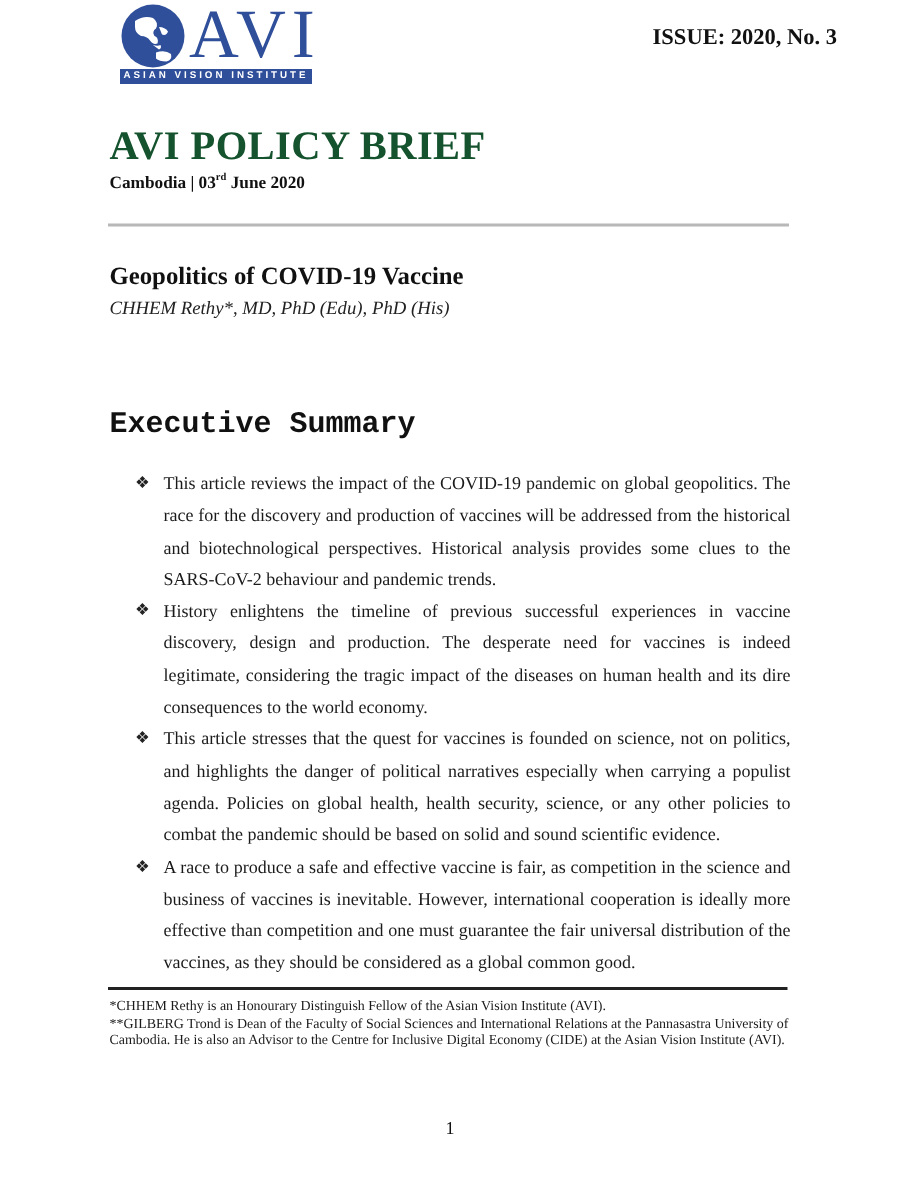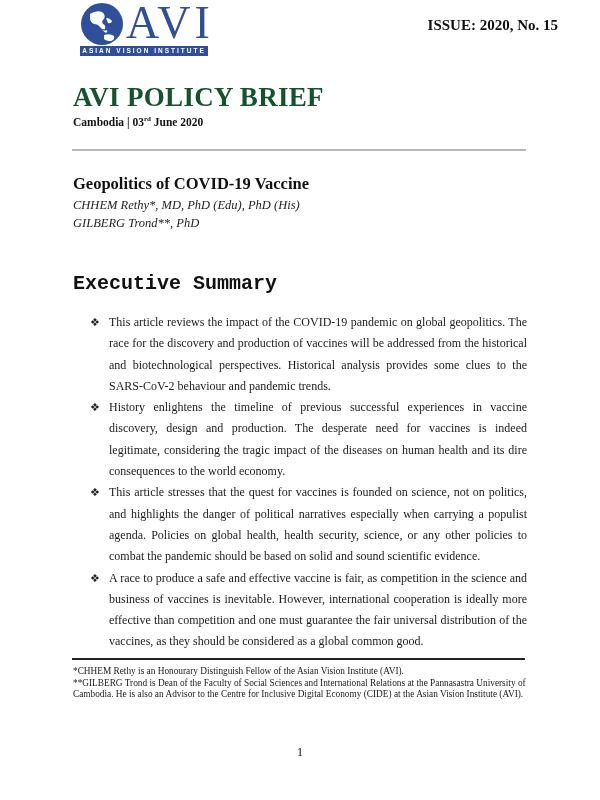--- a/index.html
+++ b/index.html
@@ -48,30 +48,29 @@
     <circle cx="22" cy="22" r="21" fill="#2f4f9a"></circle>
     <path d="M10 12 q6 -4 12 -2 q4 3 2 7 q-3 2 -1 5 q3 1 2 5 q-3 1 -5 -2 q-2 -3 -6 -3 q-4 -2 -4 -6 z" fill="#ffffff"></path>
     <path d="M26 16 q4 0 6 3 q-1 3 -4 2 z" fill="#ffffff"></path>
     <path d="M22 28 q3 1 5 0 q1 2 -1 3 z" fill="#ffffff"></path>
     <path d="M24 33 q6 -2 10 1 q1 4 -3 5 q-5 0 -7 -2 z" fill="#ffffff"></path>
   </svg>
   <div class="logo-text">AVI</div>
   <div class="logo-bar">ASIAN VISION INSTITUTE</div>
 </div>
 
-<div class="issue">ISSUE: 2020, No. 15</div>
+<div class="issue">ISSUE: 2020, No. 3</div>
 
 <div class="brief-title">AVI POLICY BRIEF</div>
 <div class="dateline"><span>Cambodia | 03</span><sup>rd</sup><span> June 2020</span></div>
 <div class="rule-top"></div>
 
 <div class="doc-title">Geopolitics of COVID-19 Vaccine</div>
 <div class="authors">
   <div>CHHEM Rethy*, MD, PhD (Edu), PhD (His)</div>
-  <div>GILBERG Trond**, PhD</div>
 </div>
 
 <div class="exec">Executive Summary</div>
 
 <ul class="bullets">
   <li class="bullet">
     <span class="bullet-icon">❖</span>
     <span>This article reviews the impact of the COVID-19 pandemic on global geopolitics. The race for the discovery and production of vaccines will be addressed from the historical and biotechnological perspectives. Historical analysis provides some clues to the SARS-CoV-2 behaviour and pandemic trends.</span>
   </li>
   <li class="bullet">

